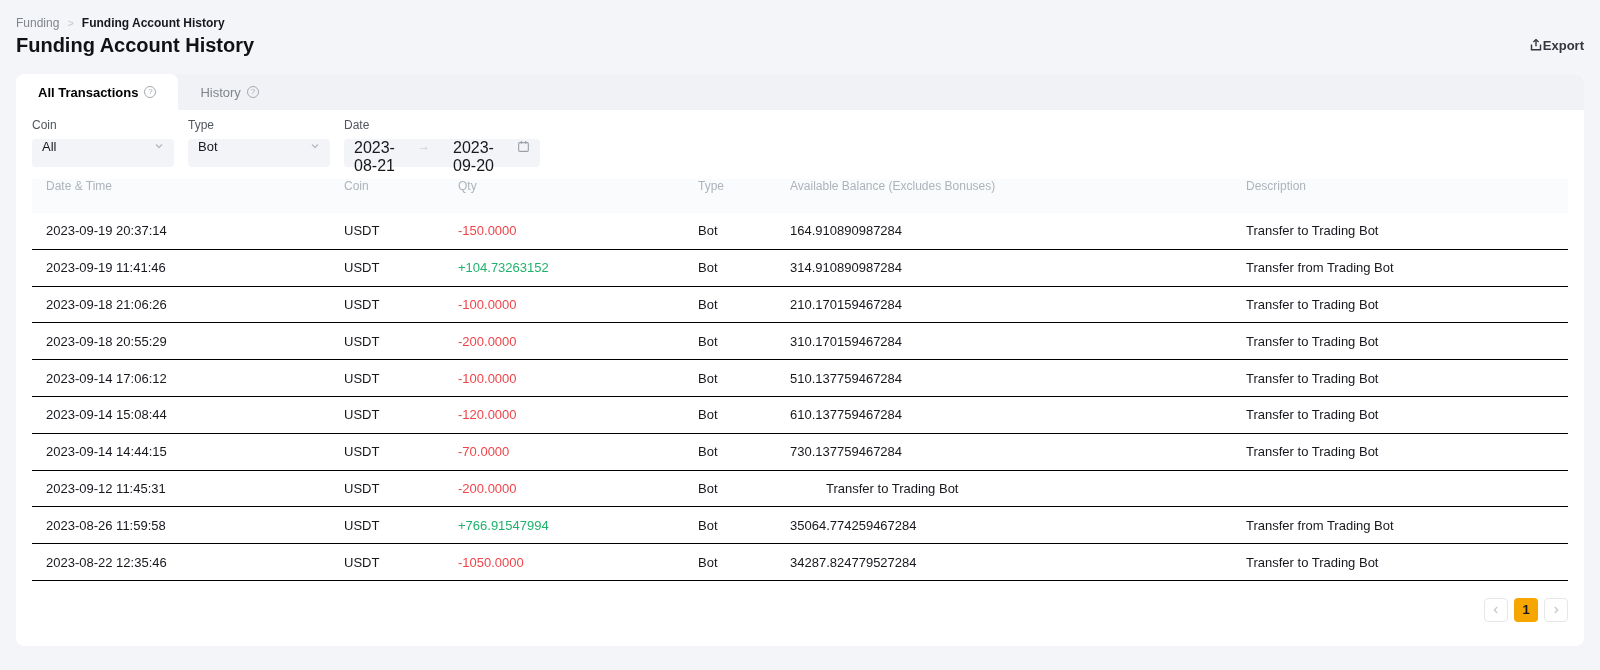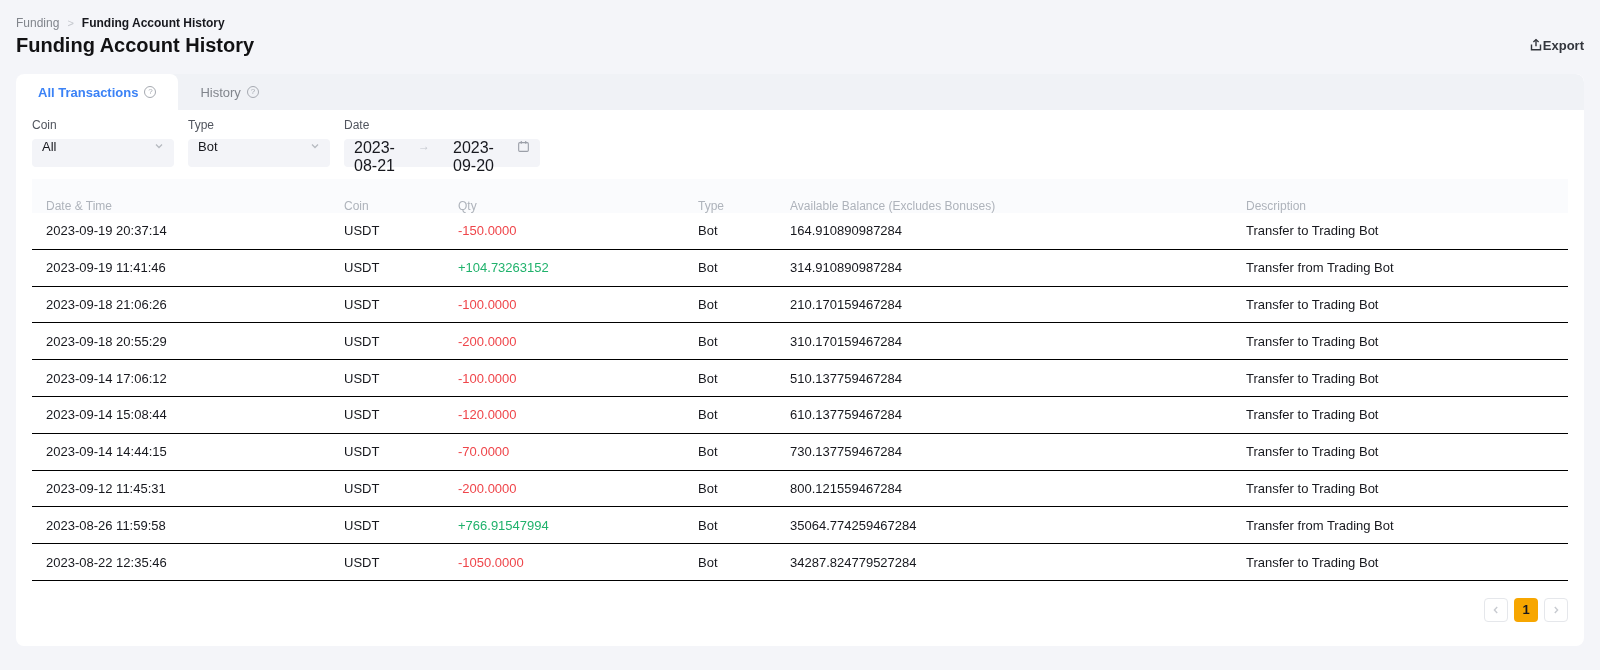--- a/index.html
+++ b/index.html
@@ -22,38 +22,38 @@
   .page-title { font-size:20px; font-weight:700; color:#121214; }
   .export-btn { display:flex; align-items:center; gap:0; font-size:13px; font-weight:600; color:#33363d; cursor:pointer; }
   .export-btn svg { display:block; }
 
   
   .card { margin-top:9px; background:#ffffff; border-radius:8px; height:572px; overflow:hidden; }
 
   
   .tabbar { display:flex; background:#f0f2f6; border-radius:8px 8px 0 0; height:36px; }
   .tab { display:flex; align-items:center; gap:6px; padding:0 22px; font-size:13px; color:#81858c; cursor:pointer; }
-  .tab.active { background:#ffffff; border-radius:8px 8px 0 0; color:#3b82f6; font-weight:700; }
+  .tab.active { background:#ffffff; border-radius:8px 8px 0 0; color:#000000; font-weight:700; }
   .qicon { width:12px; height:12px; border:1px solid #a6aab1; border-radius:50%; color:#a6aab1;
            display:inline-flex; align-items:center; justify-content:center; font-size:8px; font-weight:400; line-height:1; }
   .qicon::after { content:"?"; }
 
   
   .filters { display:flex; gap:14px; padding:8px 16px 12px; }
   .filter-label { font-size:12px; color:#51555e; margin-bottom:7px; }
   .control { height:28px; background:#f3f4f8; border-radius:4px; display:flex; 
              padding:0 10px; font-size:13px; color:#17181e; cursor:pointer; }
   .select { width:142px; justify-content:space-between; }
   .date-control { width:196px; gap:23px; font-size:16px; }
   .arrow-sep { color:#c3c6cd; font-size:12px; }
   .arrow-sep::after { content:"\2192"; }
 
   
   .table { margin:0 16px; }
-  .thead { display:flex; align-items:flex-end; height:34px; background:#fafbfd; padding:0 14px;
+  .thead { display:flex; align-items:flex-start; height:34px; background:#fafbfd; padding:0 14px;
            font-size:12px; color:#aeb3bb; }
   .trow { display:flex; align-items:center; height:36.8px; padding:0 14px; font-size:13px; color:#17181e;
           border-bottom:1px solid #000000; }
   .c-datetime { width:298px; }
   .c-coin { width:114px; }
   .c-qty { width:240px; }
   .c-type { width:92px; }
   .c-balance { width:420px; }
   .c-desc { flex:1;margin-left:36px; }
   .qty-neg { color:var(--negative,#ef454a); }
@@ -216,21 +216,20 @@
     <div class="c-type">Bot</div>
     <div class="c-balance">730.137759467284</div>
     <div class="c-desc">Transfer to Trading Bot</div>
   </div>
 
   <div class="trow">
     <div class="c-datetime">2023-09-12 11:45:31</div>
     <div class="c-coin">USDT</div>
     <div class="c-qty qty-neg">-200.0000</div>
     <div class="c-type">Bot</div>
-    <div class="c-balance">800.121559467284</div>
     <div class="c-desc">Transfer to Trading Bot</div>
   </div>
 
   <div class="trow">
     <div class="c-datetime">2023-08-26 11:59:58</div>
     <div class="c-coin">USDT</div>
     <div class="c-qty qty-pos">+766.91547994</div>
     <div class="c-type">Bot</div>
     <div class="c-balance">35064.774259467284</div>
     <div class="c-desc">Transfer from Trading Bot</div>

